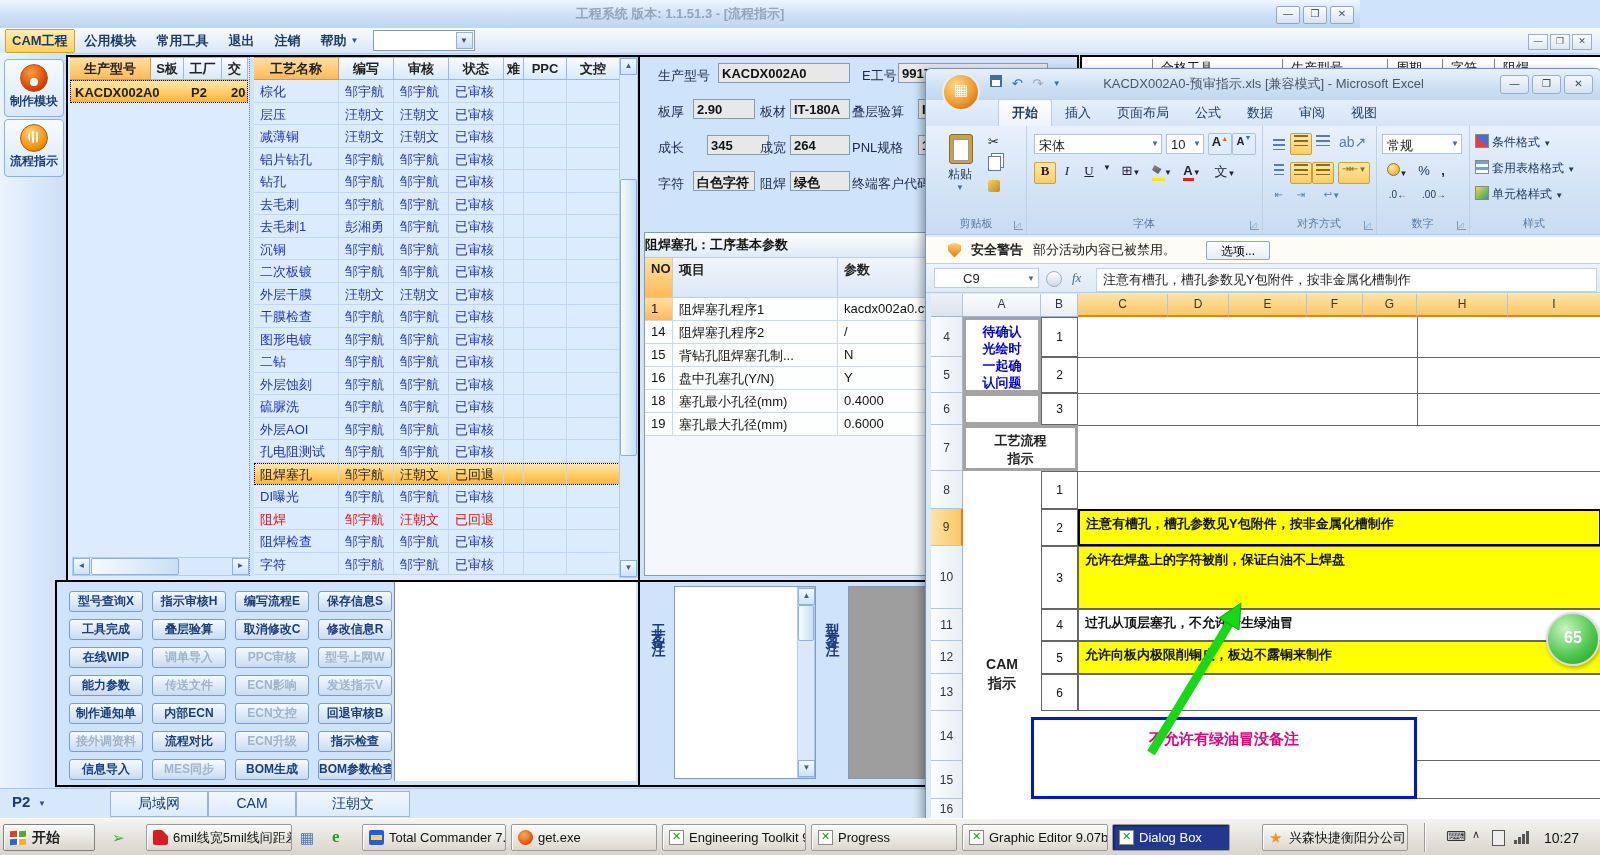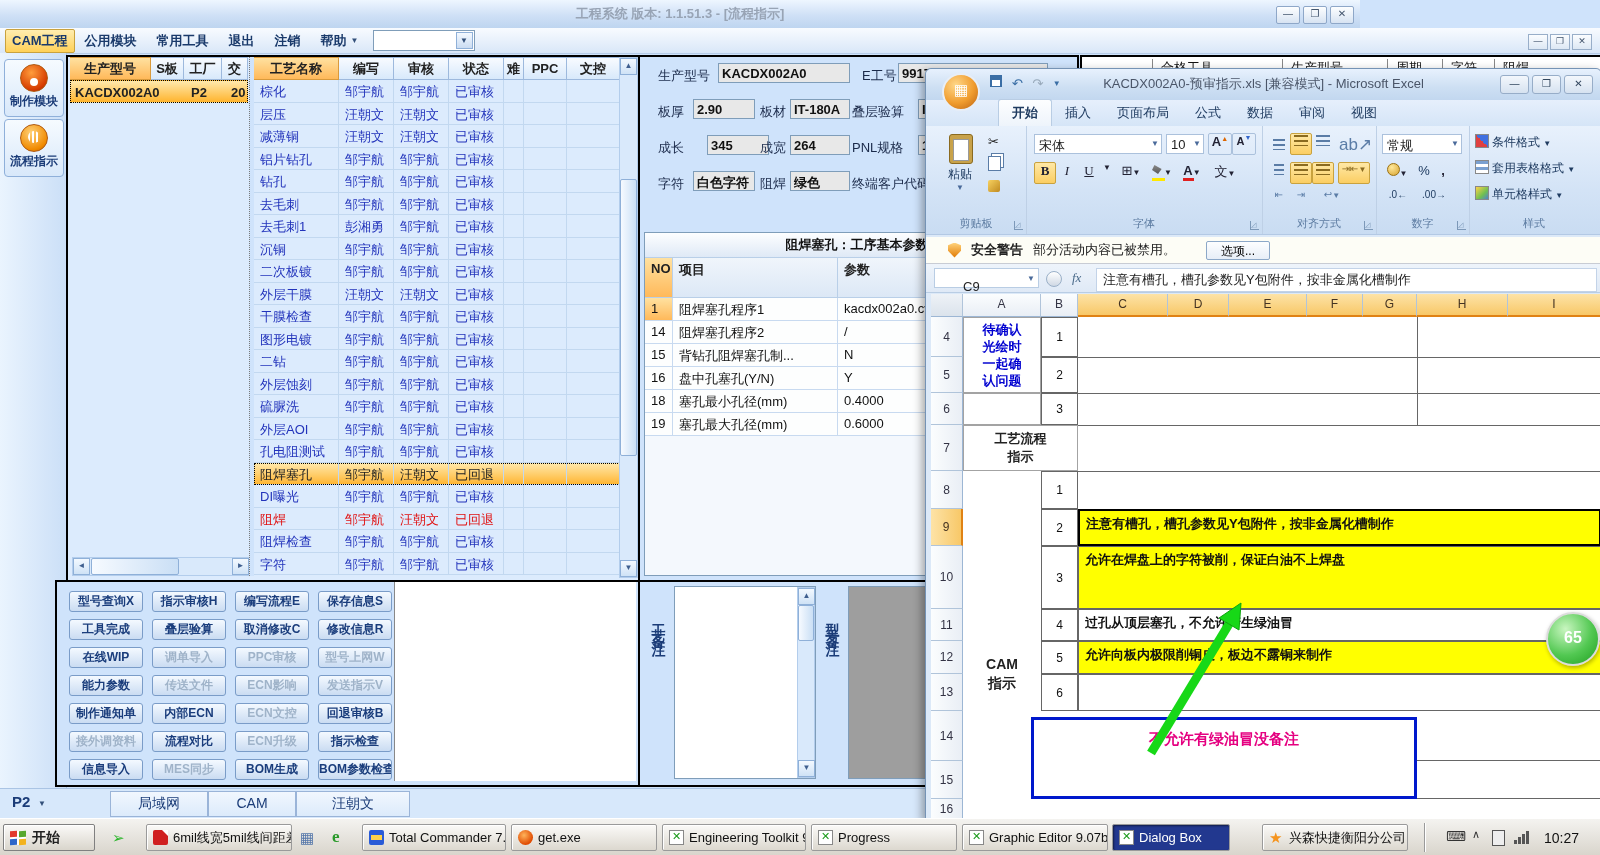--- a/index.html
+++ b/index.html
@@ -51,21 +51,21 @@
   .abtn{width:74px;height:21px;font-size:12px;font-weight:bold;color:#1a3d7c;border:1px solid #7a9cc8;border-radius:3px;
     background:linear-gradient(#f4f9ff,#cadcf2);padding:0;font-family:inherit;overflow:hidden;white-space:nowrap}
   .abtn.dis{color:#9fb3c9}
   .white-area{position:absolute;left:337px;top:0;width:241px;height:199px;background:#fff;border-left:1px solid #888}
   
   .right-panel{left:638px;top:55px;width:437px;height:523px;border:2px solid #000;background:#cfe3fb}
   .flabel{position:absolute;font-size:13px;color:#1b2a4a;white-space:nowrap}
   .finput{position:absolute;height:20px;background:#e8e8e8;border:1px solid #7f9db9;font-size:13px;font-weight:bold;color:#111;
     padding:2px 3px 0 3px;box-sizing:border-box;white-space:nowrap;overflow:hidden}
   .param{position:absolute;left:4px;top:175px;width:424px;height:342px;border:1px solid #7f9db9;background:#f4f8fd}
-  .param-title{height:24px;background:linear-gradient(#fdfeff,#dfe9f6);border-bottom:1px solid #b9cfe8;text-align:center;
+  .param-title{height:24px;background:linear-gradient(#fdfeff,#dfe9f6);border-bottom:1px solid #b9cfe8;text-align:left;
     font-weight:bold;font-size:13px;line-height:24px;color:#111}
   .qhead{display:flex;height:40px}
   .qhead span{box-sizing:border-box;border-right:1px solid #b9cfe8;border-bottom:1px solid #b9cfe8;background:linear-gradient(#f0f5fb,#dce8f6);
     font-size:13px;font-weight:bold;padding:3px 0 0 6px}
   .qhead .q1{background:linear-gradient(#ffe1a0,#ffb95a)}
   .qrow{display:flex;height:23px}
   .qrow span{box-sizing:border-box;border-right:1px solid #c8daf0;border-bottom:1px solid #c8daf0;font-size:13px;color:#111;
     padding:3px 0 0 6px;overflow:hidden;white-space:nowrap;background:#fdfefe}
   .qrow.first .q1{background:linear-gradient(#ffe1a0,#ffb95a)}
   .q1{width:28px}.q2{width:165px}.q3{width:229px;border-right:none}
@@ -97,30 +97,30 @@
   .combo{position:absolute;height:20px;background:#fff;border:1px solid #abc1dc;font-size:13px;padding:2px 4px 0 4px;box-sizing:border-box}
   .combo .ar{position:absolute;right:2px;top:4px;font-size:8px;color:#4a6a9a}
   .mini{position:absolute;height:20px;border:1px solid transparent;border-radius:2px;font-size:13px;text-align:center;color:#223}
   .mini.on{background:linear-gradient(#ffe8a6,#fbce63);border-color:#c9a23e}
   .bars{display:inline-block;width:14px;height:11px}
   .clip-icon{position:absolute;width:22px;height:28px;background:#c8a24a;border-radius:3px;border:1px solid #8a6a20}
   .clip-icon:after{content:"";position:absolute;left:3px;top:4px;width:14px;height:20px;background:#fff;border:1px solid #999}
   .shield{width:13px;height:15px;background:linear-gradient(#ffd27a,#e07800);clip-path:polygon(50% 0,100% 18%,100% 55%,50% 100%,0 55%,0 18%)}
   .secbar{position:absolute;left:0;top:168px;width:100%;height:26px;background:#fdfdf6;border-bottom:1px solid #c8ccd4;display:flex;align-items:center}
   .fbar{position:absolute;left:0;top:195px;width:100%;height:28px;background:linear-gradient(#eef4fb,#dfe9f6);border-bottom:1px solid #b9cde4}
-  .namebox{position:absolute;left:8px;top:4px;width:105px;height:20px;background:#fff;border:1px solid #b9cde4;font-size:13px;padding:10px 0 0 28px;box-sizing:border-box}
+  .namebox{position:absolute;left:8px;top:4px;width:105px;height:20px;background:#fff;border:1px solid #b9cde4;font-size:13px;padding:2px 0 0 28px;box-sizing:border-box}
   .fx-field{position:absolute;left:170px;top:4px;right:4px;height:20px;background:#fff;border:1px solid #c3d3e8;font-size:13px;padding:2px 0 0 6px;white-space:nowrap;overflow:hidden}
   .colhdr{position:absolute;top:225px;height:23px;box-sizing:border-box;border-right:1px solid #b0c4da;border-bottom:1px solid #9cb6d4;
     background:linear-gradient(#fbfdfe,#e9eef5);font-size:12px;color:#334;text-align:center;line-height:21px}
   .colhdr.amber{background:linear-gradient(#fde3a7,#f8c868);border-bottom:2px solid #e08214;color:#432}
   .rowhdr{position:absolute;left:5px;width:32px;box-sizing:border-box;border-right:1px solid #9cb6d4;border-bottom:1px solid #b0c4da;
     background:linear-gradient(90deg,#fbfdfe,#e9eef5);font-size:12px;color:#334;text-align:center;display:flex;align-items:center;justify-content:center}
   .rowhdr.amber{background:linear-gradient(90deg,#fde3a7,#f8c868);border-right:2px solid #e08214;color:#432}
   .xl-sheet{position:absolute;left:37px;top:225px;width:638px;height:525px;background:#fff}
-  .cellblock{position:absolute;box-sizing:border-box;border:1px solid #a3a3a3;text-align:center;overflow:hidden}
+  .cellblock{position:absolute;box-sizing:border-box;border:3px solid #a3a3a3;text-align:center;overflow:hidden}
   .itemrow{position:absolute;box-sizing:border-box;border:1px solid #666;font-size:13px;font-weight:bold;color:#111;
     padding:4px 0 0 6px;white-space:nowrap;overflow:hidden}
   .itemrow.yellow{background:#ffff00}
   .itemrow.selcell{border:2px solid #000}
   .bnum{position:absolute;box-sizing:border-box;border:1px solid #666;font-size:12px;color:#111;text-align:center;background:#fff;
     display:flex;align-items:center;justify-content:center}
   .xl-textbox{position:absolute;border:3px solid #0018cc;background:#fff;z-index:6}
   .xl-textbox div{margin-top:10px;text-align:center;font-size:15px;font-weight:bold;color:#e50080}
   .badge{left:1546px;top:612px;width:50px;height:50px;border-radius:50%;z-index:60;
     background:radial-gradient(circle at 35% 30%,#c9f6c0,#52c852 55%,#1e9e1e);border:2px solid #dcdcdc;
@@ -605,21 +605,21 @@
         <span class="mini" style="left:152px;top:36px;width:26px;font-weight:bold">A<span style="position:absolute;left:4px;bottom:2px;width:11px;height:3px;background:#e02020"></span><span style="font-size:8px">▼</span></span>
         <span class="mini" style="left:184px;top:36px;width:28px"><span>文</span><span style="font-size:8px">▼</span></span>
         <div class="glabel">字体</div>
         <span class="launcher">◿</span>
       </div>
 
       <div class="rgroup" style="left:336px;width:114px">
         <span class="mini" style="left:6px;top:7px;width:20px;background:repeating-linear-gradient(#5a7ca6 0 2px,transparent 2px 5px) center/12px 11px no-repeat"></span>
         <span class="mini on" style="left:28px;top:7px;width:20px"><span class="bars" style="background:repeating-linear-gradient(#8a6a20 0 2px,transparent 2px 5px)"></span></span>
         <span class="mini" style="left:50px;top:7px;width:20px"><span class="bars" style="background:repeating-linear-gradient(#5a7ca6 0 2px,transparent 2px 5px)"></span></span>
-        <span class="mini" style="left:76px;top:7px;width:26px;font-size:17px;color:#5a7ca6">ab↗</span>
+        <span class="mini" style="left:76px;top:7px;width:26px;font-size:14px;color:#5a7ca6">ab↗</span>
         <span class="mini" style="left:6px;top:36px;width:20px"><span class="bars" style="background:repeating-linear-gradient(#5a7ca6 0 2px,transparent 2px 5px);width:10px"></span></span>
         <span class="mini on" style="left:28px;top:36px;width:20px"><span class="bars" style="background:repeating-linear-gradient(#8a6a20 0 2px,transparent 2px 5px)"></span></span>
         <span class="mini on" style="left:50px;top:36px;width:20px"><span class="bars" style="background:repeating-linear-gradient(#8a6a20 0 2px,transparent 2px 5px)"></span></span>
         <span class="mini on" style="left:76px;top:36px;width:30px;font-size:10px;color:#8a6a20">⇥⇤<span style="font-size:8px">▼</span></span>
         <span class="mini" style="left:6px;top:62px;width:20px;font-size:10px;color:#5a7ca6">⇤</span>
         <span class="mini" style="left:28px;top:62px;width:20px;font-size:10px;color:#5a7ca6">⇥</span>
         <span class="mini" style="left:56px;top:62px;width:26px;font-size:10px;color:#5a7ca6">↩<span style="font-size:8px">▼</span></span>
         <div class="glabel">对齐方式</div>
         <span class="launcher">◿</span>
       </div>

